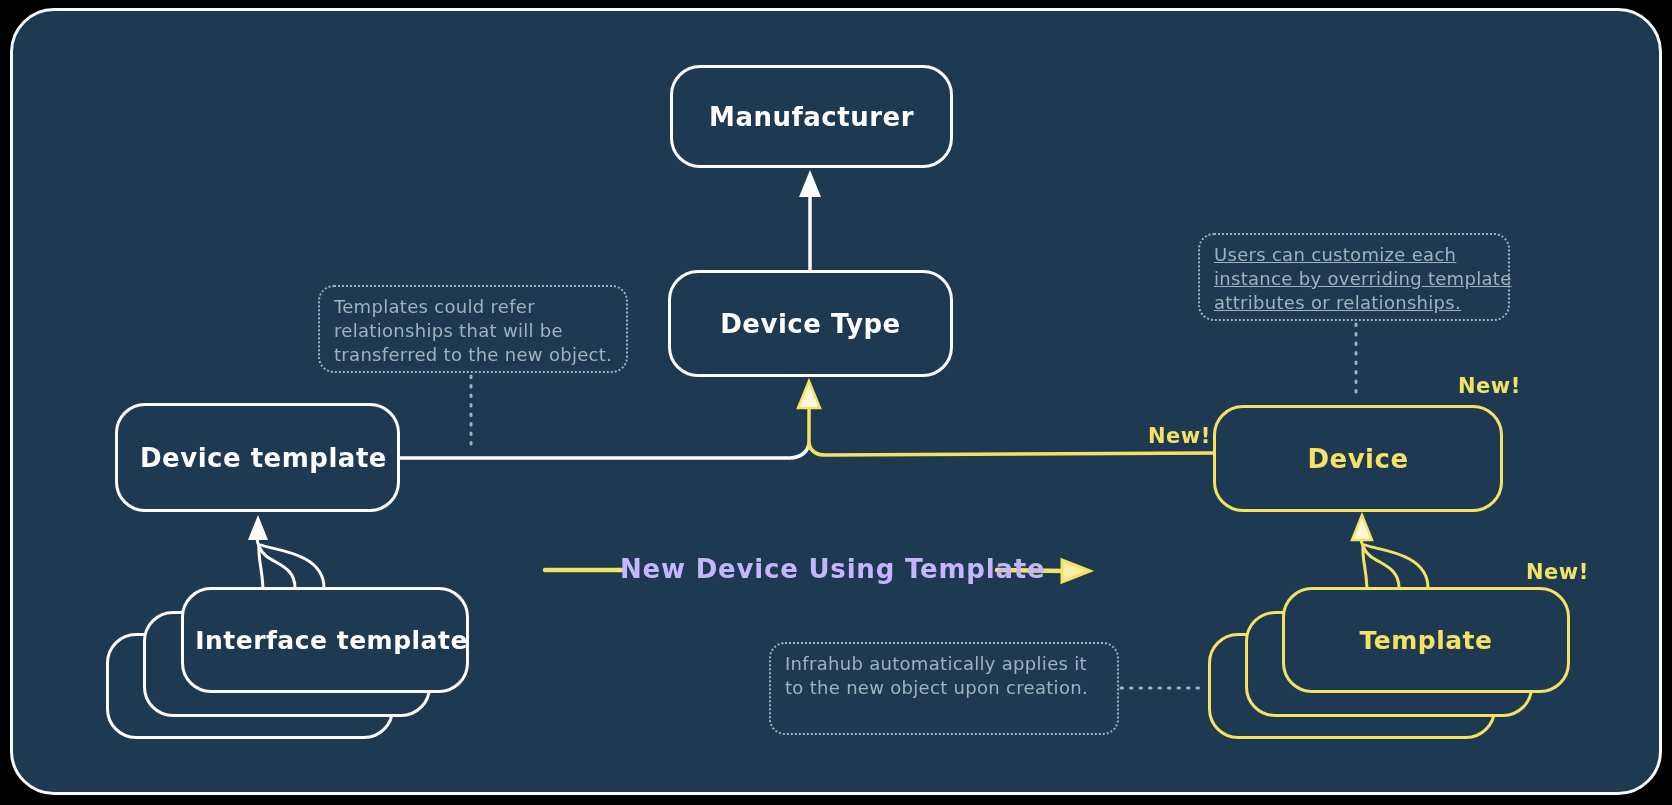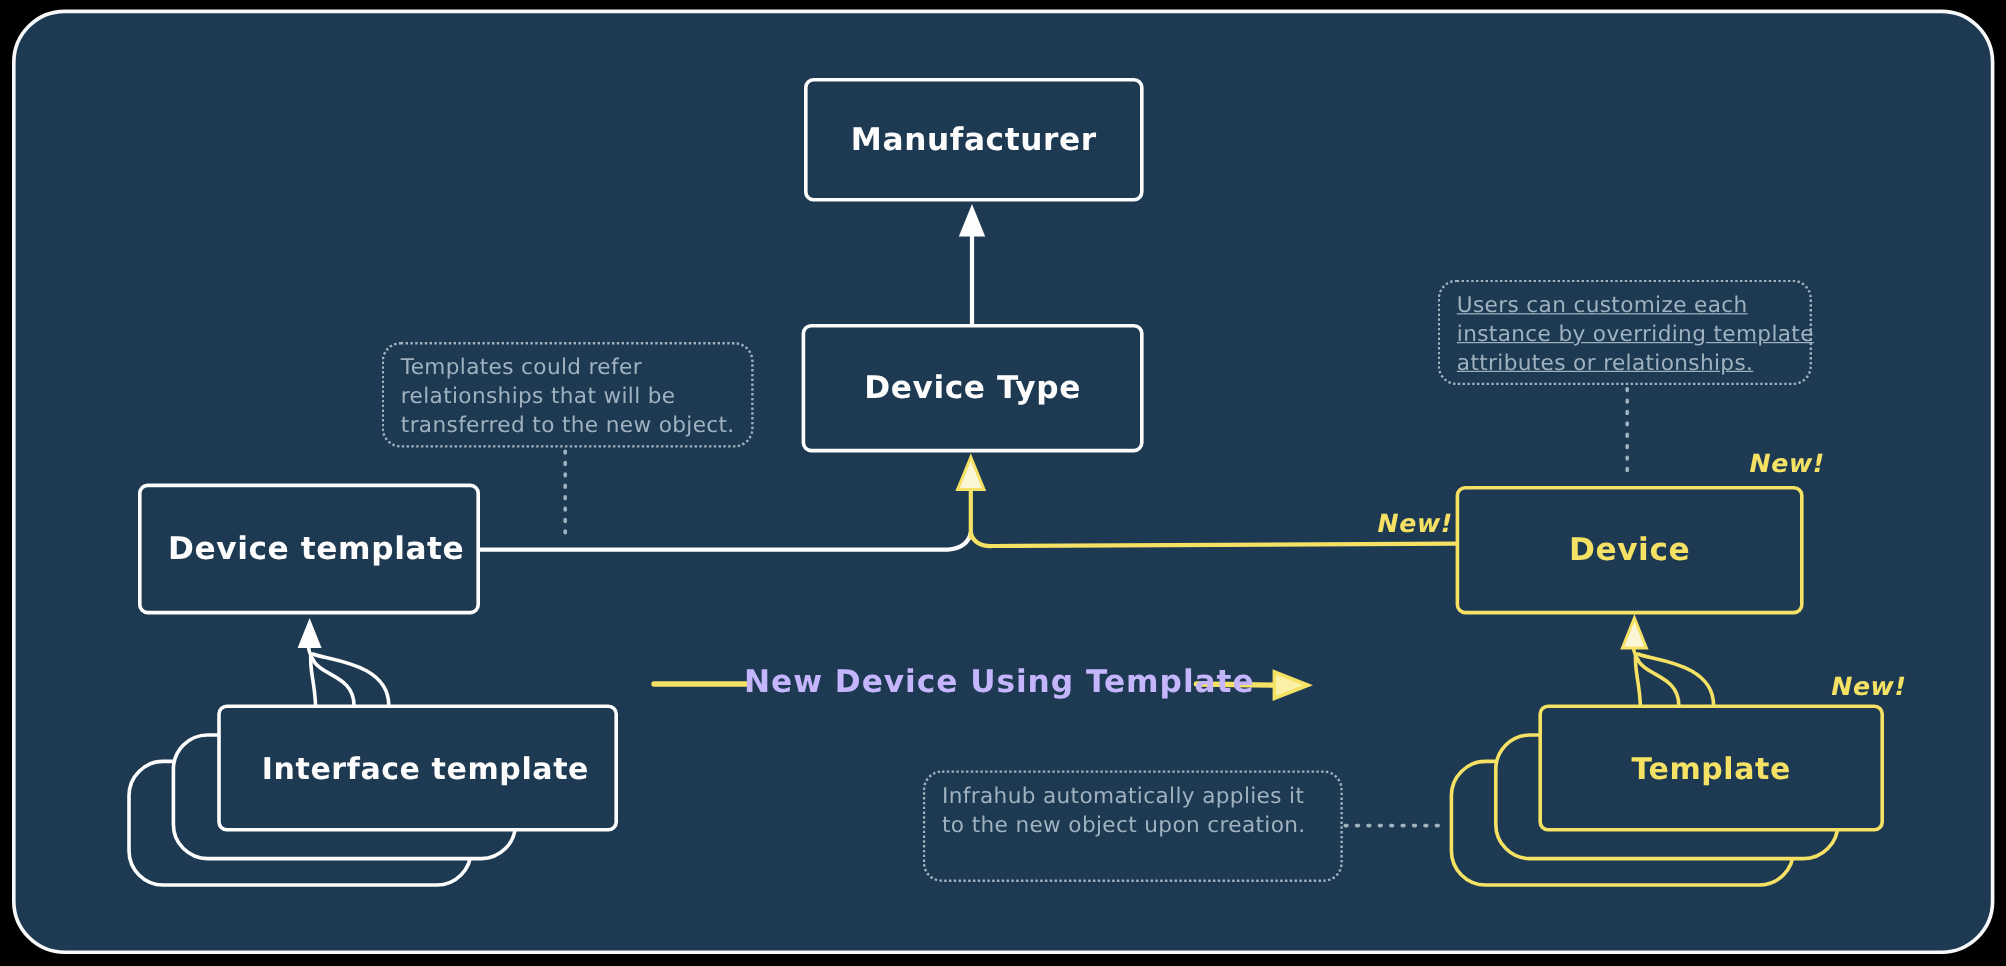--- a/index.html
+++ b/index.html
@@ -7,40 +7,40 @@
     position:relative; width:1672px; height:805px; background:#000;
     font-family:"DejaVu Sans", sans-serif; overflow:hidden;
   }
   .card {
     position:absolute; left:10px; top:8px; right:10px; bottom:10px;
     background:#1e3a52; border:3px solid #f8f9fa; border-radius:44px;
   }
   .overlay { position:absolute; left:0; top:0; pointer-events:none; }
   .node {
     position:absolute; box-sizing:border-box; background:#1e3a52;
-    border:3px solid #fdfdfd; border-radius:8px;
+    border:3px solid #fdfdfd; border-radius:30px;
     display:flex; align-items:center; justify-content:center;
     color:#fdfdfd; font-weight:bold; font-size:26px; letter-spacing:0.5px;
     white-space:nowrap;
   }
   .node.yellow { border-color:#f5e164; color:#f5e164; }
   .stackbox {
     position:absolute; box-sizing:border-box; background:#1e3a52;
     border:3px solid #fdfdfd; border-radius:30px;
   }
   .stackbox.yellow { border-color:#f5e164; }
   .stacklabel { font-size:25px; }
   .note {
     position:absolute; box-sizing:border-box;
     border:2.5px dotted #a0b2c0; border-radius:16px;
     color:#a0b2c0; font-size:18px; line-height:1.32;
     padding:8px 14px; letter-spacing:0.3px; white-space:nowrap;
   }
   .newlabel {
-    position:absolute; color:#f5e164; font-weight:bold; font-style:italic;
+    position:absolute; color:#f5e164; font-weight:bold; 
     font-size:21px; letter-spacing:0.5px;
   }
   .flowlabel {
     position:absolute; left:620px; top:554px; width:378px; text-align:center;
     color:#c4b5fd; font-weight:bold; font-size:26px; letter-spacing:0.8px;
     white-space:nowrap;
   }
 </style>
 </head>
 <body>
@@ -56,21 +56,21 @@
 
   <div class="node" style="left:670px; top:65px; width:283px; height:103px;">
     <span>Manufacturer</span>
   </div>
   <div class="node" style="left:668px; top:270px; width:285px; height:107px;">
     <span>Device Type</span>
   </div>
   <div class="node" style="left:115px; top:403px; width:285px; height:109px;padding-left:12px;">
     <span>Device template</span>
   </div>
-  <div class="node" style="left:181px; top:587px; width:334px; height:106px;padding-left:13px;">
+  <div class="node" style="left:181px; top:587px; width:288px; height:106px;padding-left:13px;">
     <span class="stacklabel">Interface template</span>
   </div>
   <div class="node yellow" style="left:1213px; top:405px; width:290px; height:107px;">
     <span>Device</span>
   </div>
   <div class="node yellow" style="left:1282px; top:587px; width:288px; height:106px;">
     <span class="stacklabel">Template</span>
   </div>
 
   <svg class="overlay" width="1672" height="805" viewBox="0 0 1672 805">

